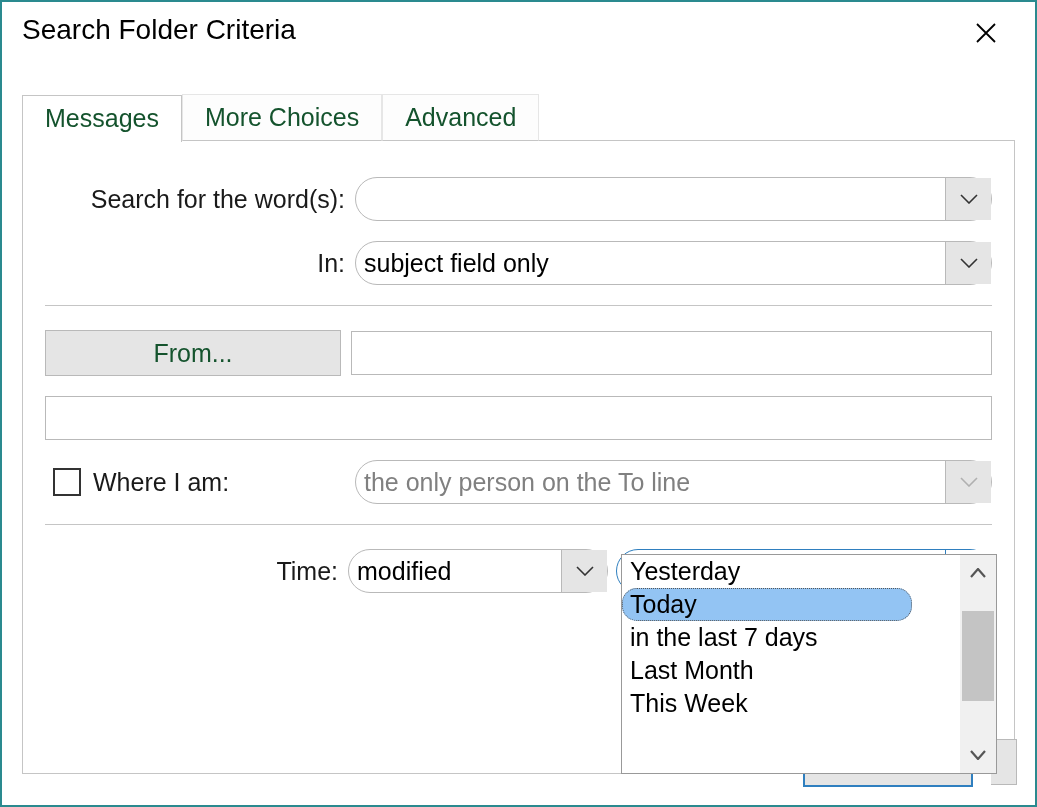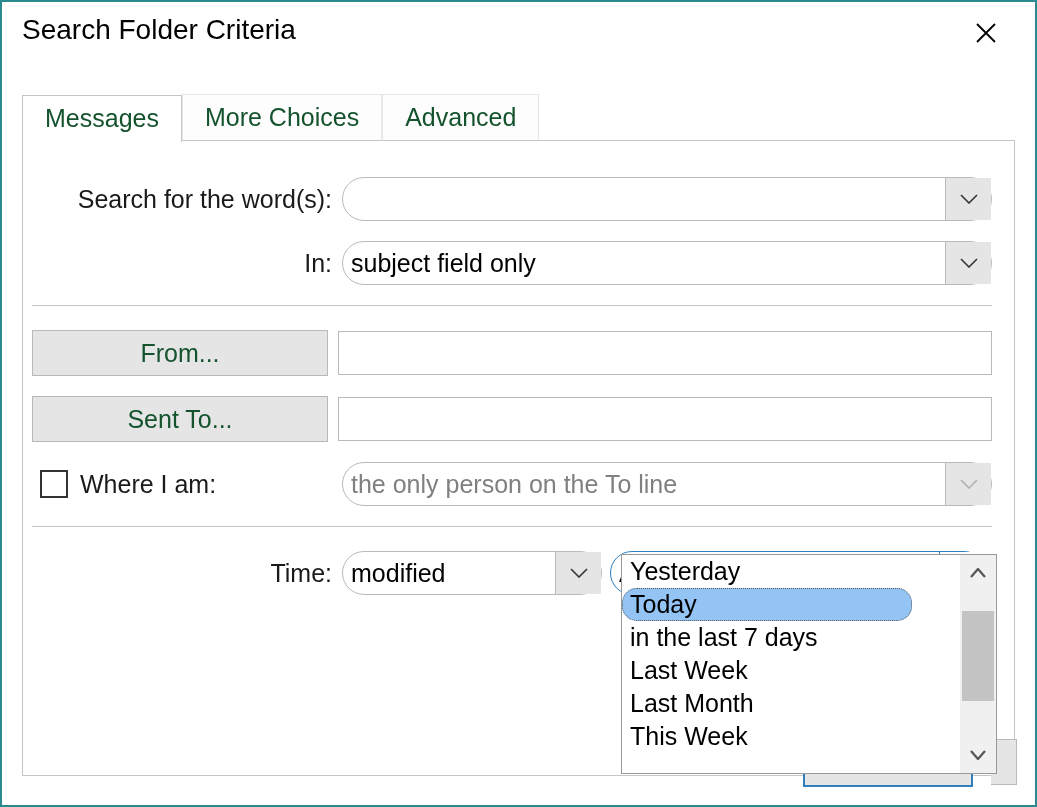--- a/index.html
+++ b/index.html
@@ -64,21 +64,21 @@
       background: #fdfdfd;
     }
     .tabs-filler {
       flex: 1;
       border-bottom: 1px solid #c5c5c5;
       align-self: stretch;
     }
     .panel {
       border: 1px solid #c5c5c5;
       border-top: none;
-      padding: 36px 22px 160px 9px;
+      padding: 36px 22px 160px 22px;
       position: relative;
       background: #fff;
     }
     .row {
       display: flex;
       align-items: center;
       margin-bottom: 20px;
     }
     .label-col {
       width: 310px;
@@ -288,21 +288,20 @@
     </div>
 
     <hr class="sep">
 
     <div class="row">
       <div class="btn from">From...</div>
       <div class="textbox"></div>
     </div>
 
     <div class="row">
-      <div class="btn sentto">Sent To...</div>
       <div class="textbox"></div>
     </div>
 
     <div class="row where-row">
       <div class="label-col" style="width:310px;">
         <div class="checkbox"></div>
         <span>Where I am:</span>
       </div>
       <div class="input-row">
         <div class="combo disabled">
@@ -338,21 +337,20 @@
           </div>
         </div>
       </div>
     </div>
 
     <div class="dropdown-list" style="left:598px; top:413px; width:376px; height:220px;">
       <div class="dropdown-items">
         <div class="dropdown-item">Yesterday</div>
         <div class="dropdown-item selected">Today</div>
         <div class="dropdown-item">in the last 7 days</div>
-        <div class="dropdown-item">Last Week</div>
         <div class="dropdown-item">Last Month</div>
         <div class="dropdown-item">This Week</div>
       </div>
       <div class="scrollbar">
         <div class="scroll-arrow">
           <svg viewBox="0 0 16 10">
               <path d="M1 9 L8 1 L15 9" stroke="#555" stroke-width="2.2" fill="none"></path>
             </svg>
         </div>
         <div class="scroll-track">

